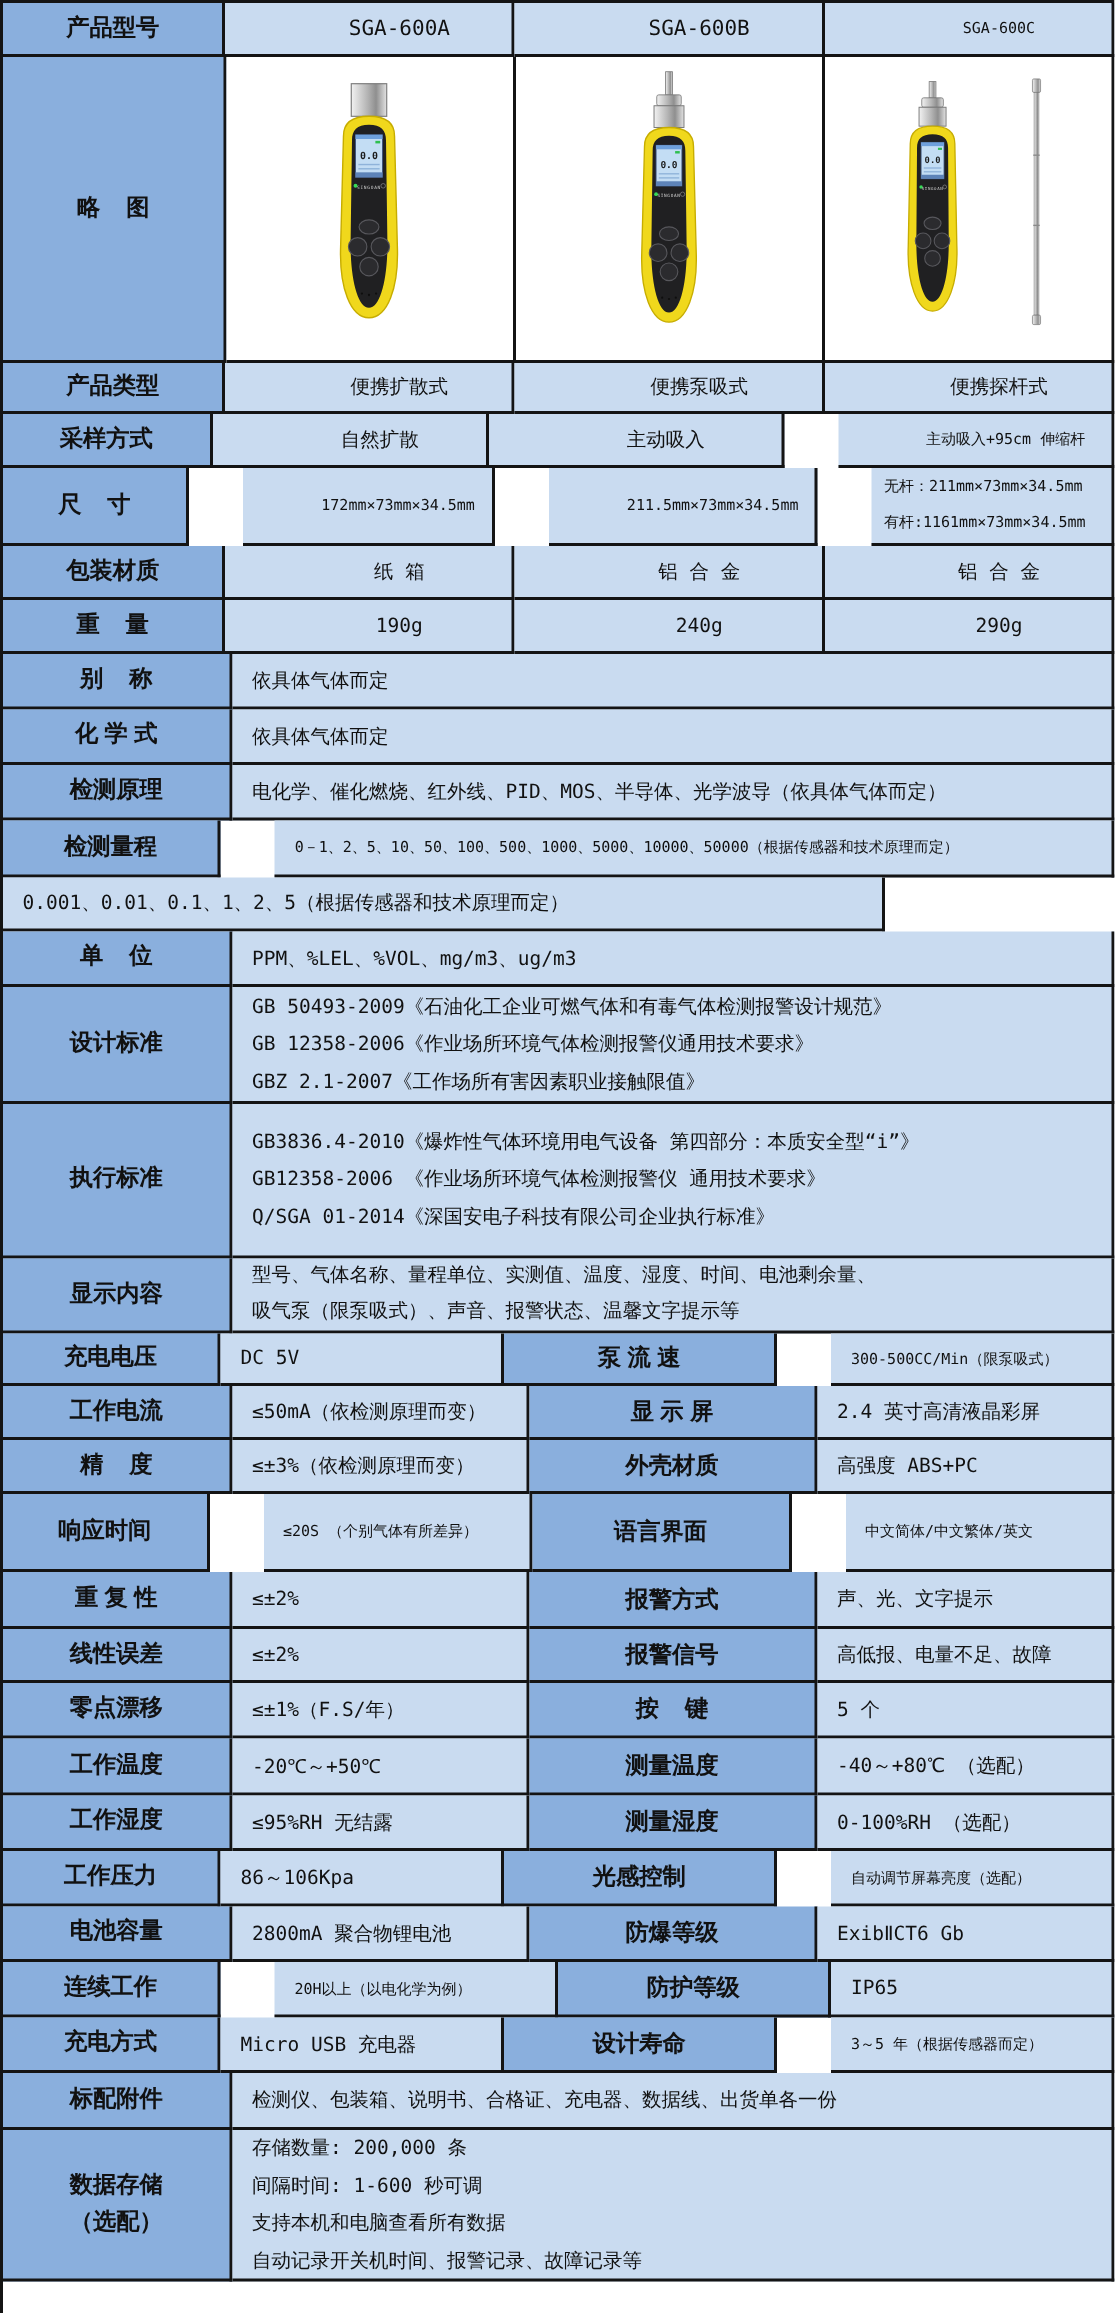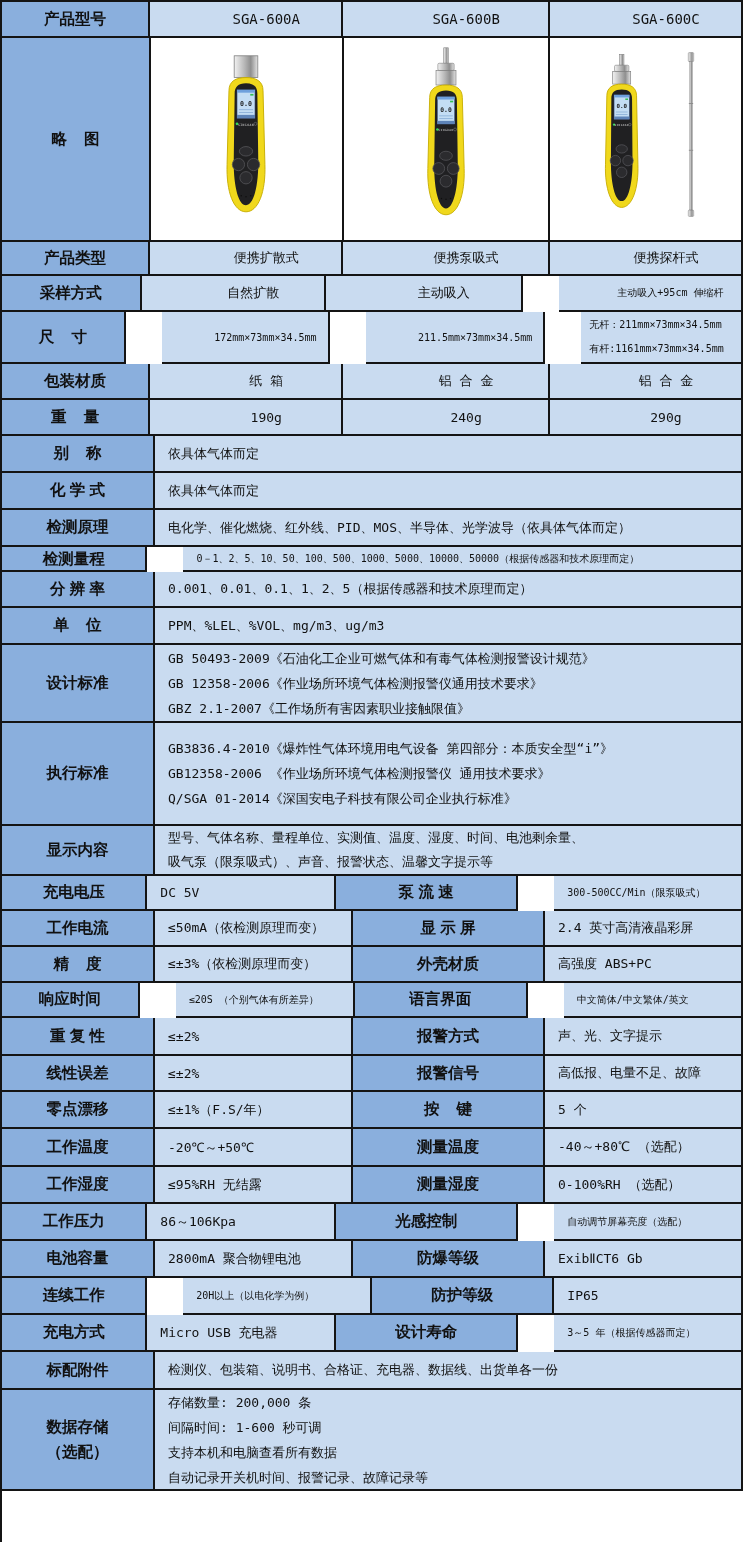--- a/index.html
+++ b/index.html
@@ -30,21 +30,21 @@
 </style>
 </head>
 <body>
 
 <div class="tbl">
 
   <div class="r" style="height:36px">
     <div class="c lab">产品型号</div>
     <div class="c vb w1 mono nowrap" style="font-size:14px">SGA-600A</div>
     <div class="c vb w2 mono nowrap" style="font-size:14px">SGA-600B</div>
-    <div class="c vb w3 mono nowrap" style="font-size:14px">SGA-600C</div>
+    <div class="c vb w3 mono nowrap" style="font-size:10px">SGA-600C</div>
   </div>
 
   <div class="r" style="height:204px">
     <div class="c lab">略    图</div>
 
     <div class="c imgcell w1">
       <svg width="104" height="180" viewBox="0 0 110 190">
         <defs>
           <linearGradient id="gmA" x1="0" y1="0" x2="1" y2="0">
             <stop offset="0" stop-color="#f2f2f2"></stop>
@@ -192,26 +192,25 @@
     <div class="c vb wfull mono left nowrap">依具体气体而定</div>
   </div>
   <div class="r" style="height:37px">
     <div class="c lab">化 学 式</div>
     <div class="c vb wfull mono left nowrap">依具体气体而定</div>
   </div>
   <div class="r" style="height:37px">
     <div class="c lab">检测原理</div>
     <div class="c vb wfull mono left nowrap">电化学、催化燃烧、红外线、PID、MOS、半导体、光学波导（依具体气体而定）</div>
   </div>
-  <div class="r" style="height:25px">
+  <div class="r" style="height:38px">
     <div class="c lab">检测量程</div>
     <div class="c vb wfull mono left nowrap sm">0－1、2、5、10、50、100、500、1000、5000、10000、50000（根据传感器和技术原理而定）</div>
   </div>
   <div class="r" style="height:36px">
-    <div class="c lab">分 辨 率</div>
     <div class="c vb wfull mono left nowrap">0.001、0.01、0.1、1、2、5（根据传感器和技术原理而定）</div>
   </div>
   <div class="r" style="height:37px">
     <div class="c lab">单    位</div>
     <div class="c vb wfull mono left nowrap">PPM、%LEL、%VOL、mg/m3、ug/m3</div>
   </div>
 
   <div class="r" style="height:78px">
     <div class="c lab">设计标准</div>
     <div class="c vb wfull mono lines">
@@ -249,21 +248,21 @@
     <div class="c vb w1 mono left nowrap">≤50mA（依检测原理而变）</div>
     <div class="c lab2">显 示 屏</div>
     <div class="c vb w3 mono left nowrap">2.4 英寸高清液晶彩屏</div>
   </div>
   <div class="r" style="height:36px">
     <div class="c lab">精    度</div>
     <div class="c vb w1 mono left nowrap">≤±3%（依检测原理而变）</div>
     <div class="c lab2">外壳材质</div>
     <div class="c vb w3 mono left nowrap">高强度 ABS+PC</div>
   </div>
-  <div class="r" style="height:35px">
+  <div class="r" style="height:52px">
     <div class="c lab">响应时间</div>
     <div class="c vb w1 mono left nowrap sm">≤20S （个别气体有所差异）</div>
     <div class="c lab2">语言界面</div>
     <div class="c vb w3 mono left nowrap sm">中文简体/中文繁体/英文</div>
   </div>
   <div class="r" style="height:38px">
     <div class="c lab">重 复 性</div>
     <div class="c vb w1 mono left nowrap">≤±2%</div>
     <div class="c lab2">报警方式</div>
     <div class="c vb w3 mono left nowrap">声、光、文字提示</div>

